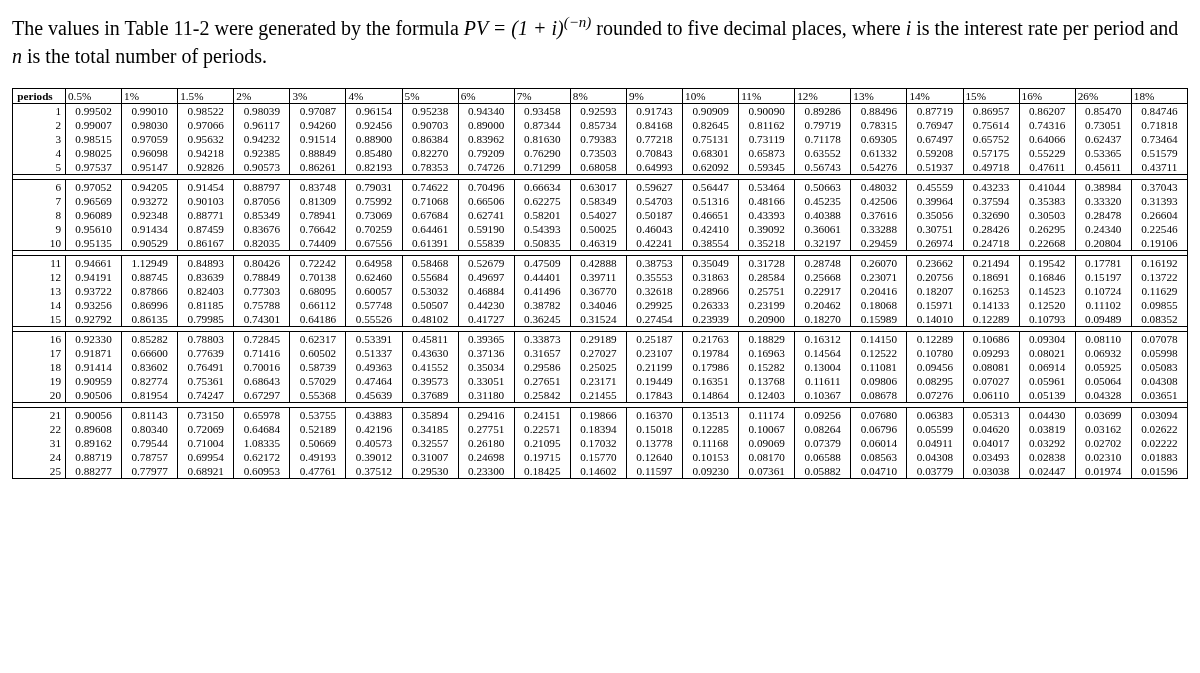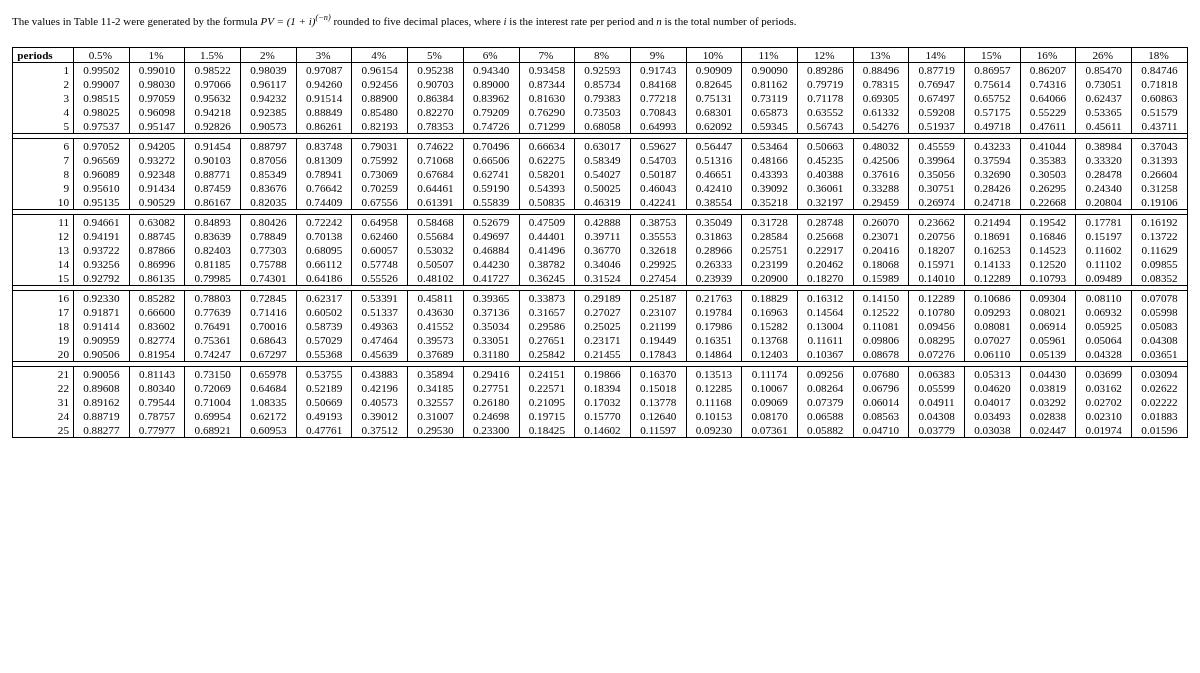--- a/index.html
+++ b/index.html
@@ -4,21 +4,21 @@
 <style>
   body {
     font-family: "Times New Roman", serif;
     font-size: 13px;
     margin: 12px;
     color: #000;
     background: #fff;
   }
   .intro {
     margin-bottom: 18px;
-    font-size: 11px;
+    font-size: 20px;
     line-height: 1.4;
   }
   .intro .formula {
     font-style: italic;
     white-space: nowrap;
   }
   .sup {
     vertical-align: super;
     font-size: 0.75em;
   }
@@ -42,27 +42,27 @@
   }
   tbody tr td {
     border-top: none;
     border-bottom: none;
   }
   tbody tr:last-child td {
     border-bottom: 1px solid #000;
   }
   thead th {
     font-weight: normal;
-    text-align: center;
+    text-align: left;
     padding-right: 4px;
   }
   thead th:first-child{
     text-align:center;
     font-weight: bold;
-    padding-right:18px;
+    padding-right:10px;
   }
   .spacer-row td{
     border-left:1px solid #000;
     border-right:1px solid #000;
     height:4px;
     padding:0;
   }
 </style>
 </head>
 <body>
@@ -164,21 +164,21 @@
         <td>0.79383</td>
         <td>0.77218</td>
         <td>0.75131</td>
         <td>0.73119</td>
         <td>0.71178</td>
         <td>0.69305</td>
         <td>0.67497</td>
         <td>0.65752</td>
         <td>0.64066</td>
         <td>0.62437</td>
-        <td>0.60863</td>
+        <td>0.73464</td>
       </tr>
       <tr>
         <td class="period-col">4</td>
         <td>0.98025</td>
         <td>0.96098</td>
         <td>0.94218</td>
         <td>0.92385</td>
         <td>0.88849</td>
         <td>0.85480</td>
         <td>0.82270</td>
@@ -309,21 +309,21 @@
         <td>0.50025</td>
         <td>0.46043</td>
         <td>0.42410</td>
         <td>0.39092</td>
         <td>0.36061</td>
         <td>0.33288</td>
         <td>0.30751</td>
         <td>0.28426</td>
         <td>0.26295</td>
         <td>0.24340</td>
-        <td>0.31258</td>
+        <td>0.22546</td>
       </tr>
       <tr>
         <td class="period-col">10</td>
         <td>0.95135</td>
         <td>0.90529</td>
         <td>0.86167</td>
         <td>0.82035</td>
         <td>0.74409</td>
         <td>0.67556</td>
         <td>0.61391</td>
@@ -344,21 +344,21 @@
     </tbody>
     <tbody>
       <tr class="spacer-row">
         <td colspan="21"></td>
       </tr>
     </tbody>
     <tbody>
       <tr>
         <td class="period-col">11</td>
         <td>0.94661</td>
-        <td>0.63082</td>
+        <td>1.12949</td>
         <td>0.84893</td>
         <td>0.80426</td>
         <td>0.72242</td>
         <td>0.64958</td>
         <td>0.58468</td>
         <td>0.52679</td>
         <td>0.47509</td>
         <td>0.42888</td>
         <td>0.38753</td>
         <td>0.35049</td>
@@ -407,21 +407,21 @@
         <td>0.41496</td>
         <td>0.36770</td>
         <td>0.32618</td>
         <td>0.28966</td>
         <td>0.25751</td>
         <td>0.22917</td>
         <td>0.20416</td>
         <td>0.18207</td>
         <td>0.16253</td>
         <td>0.14523</td>
-        <td>0.11602</td>
+        <td>0.10724</td>
         <td>0.11629</td>
       </tr>
       <tr>
         <td class="period-col">14</td>
         <td>0.93256</td>
         <td>0.86996</td>
         <td>0.81185</td>
         <td>0.75788</td>
         <td>0.66112</td>
         <td>0.57748</td>

